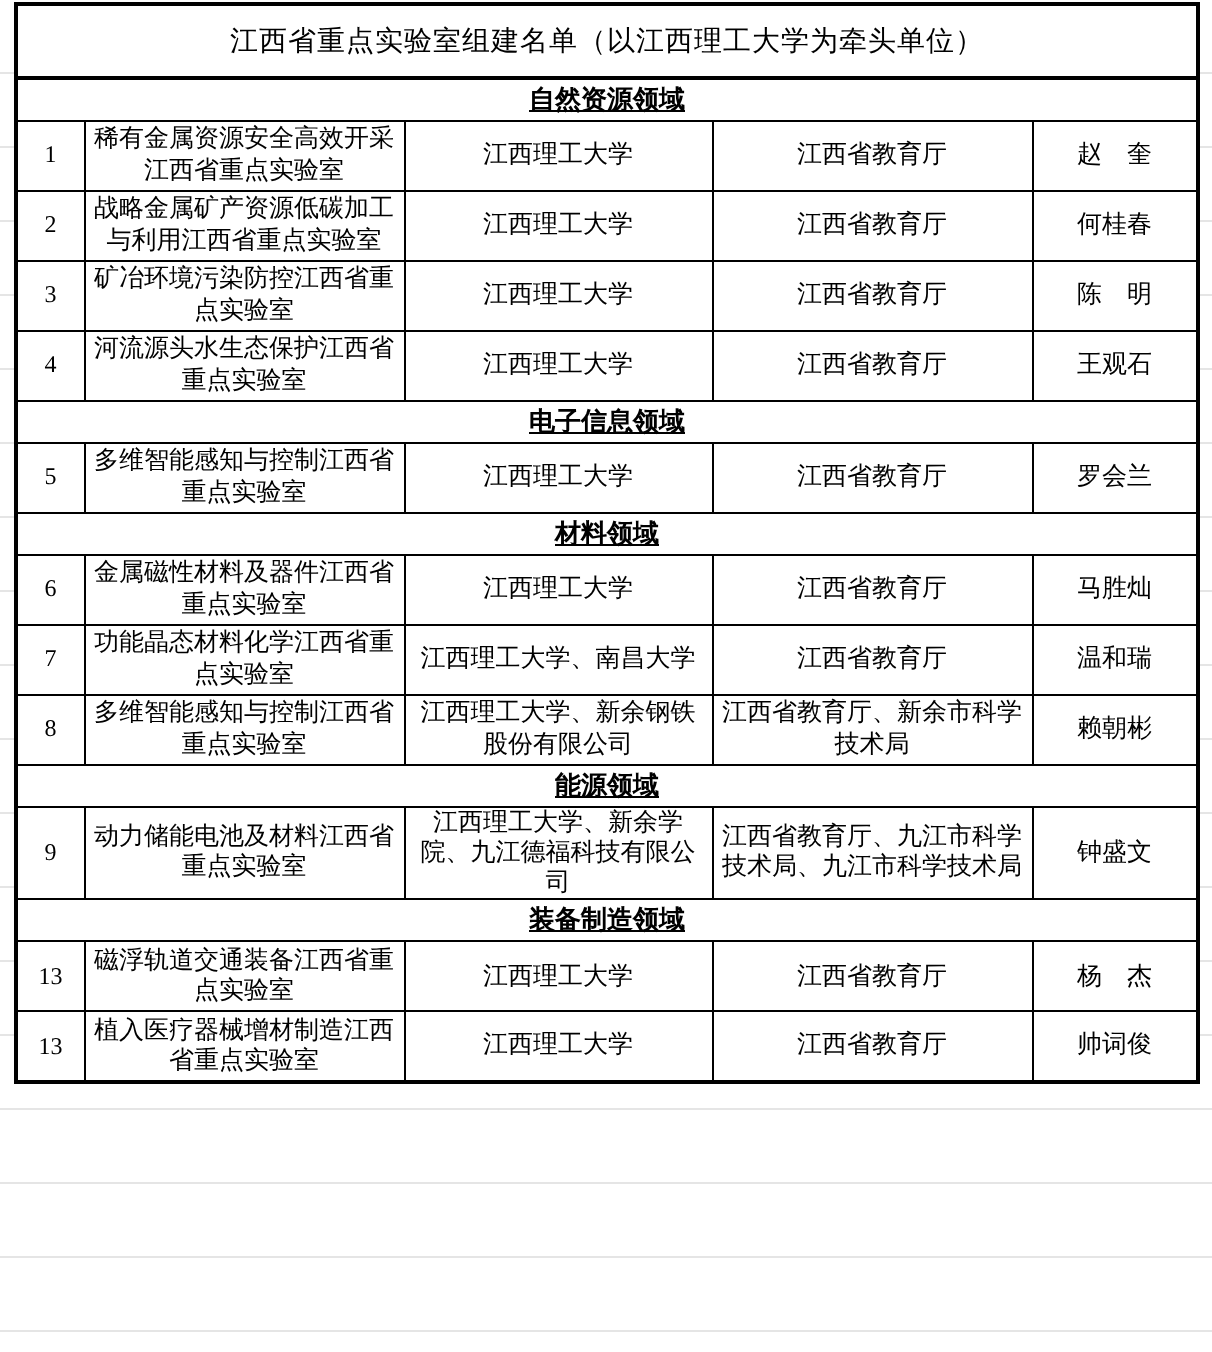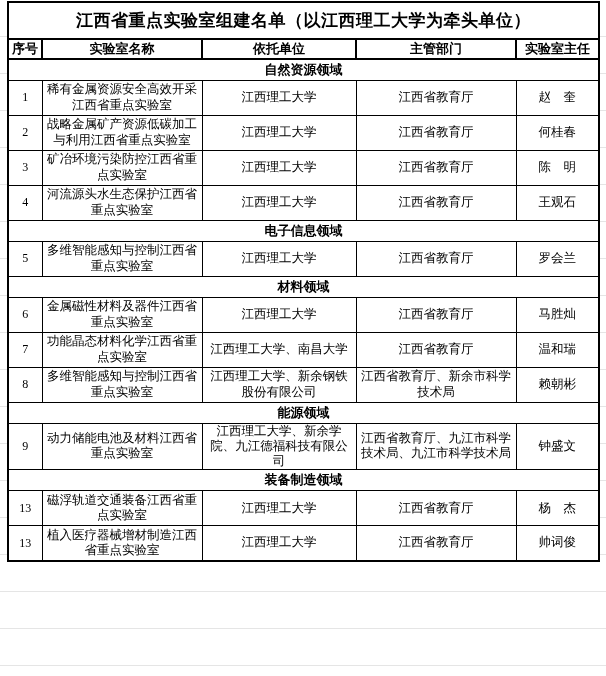--- a/index.html
+++ b/index.html
@@ -38,35 +38,36 @@
   col.c-director { width: 83px; }
 
   td, th {
     border: 1px solid #000000;
     text-align: center;
     vertical-align: middle;
     overflow: hidden;
   }
   .title-cell {
     height: 37px;
-    font-size: 17px;
-    font-weight: bold;
+    font-size: 14px;
+    font-weight: normal;
     letter-spacing: 0.5px;
     border-bottom-width: 2px;
   }
   .header-row th {
     height: 20px;
     font-size: 13px;
     font-weight: bold;
     border-width: 2px;
   }
   .section-cell {
     height: 21px;
     font-size: 13px;
     font-weight: bold;
+    text-decoration: underline;
   }
   td.data {
     height: 35px;
     font-size: 12.5px;
     line-height: 1.22;
     padding: 0 2px;
     word-break: break-all;
   }
   td.col-no { font-size: 12px; }
 </style>
@@ -78,27 +79,20 @@
     <colgroup>
       <col class="c-no">
         <col class="c-name">
         <col class="c-unit">
         <col class="c-dept">
         <col class="c-director">
     </colgroup>
     <tbody>
       <tr>
         <td class="title-cell" colspan="5">江西省重点实验室组建名单（以江西理工大学为牵头单位）</td>
-      </tr>
-      <tr class="header-row">
-        <th>序号</th>
-        <th>实验室名称</th>
-        <th>依托单位</th>
-        <th>主管部门</th>
-        <th>实验室主任</th>
       </tr>
     </tbody>
     <tbody>
         <tr>
           <td colspan="5" class="section-cell">自然资源领域</td>
         </tr>
         <tr>
           <td class="data col-no">1</td>
           <td class="data col-name">稀有金属资源安全高效开采江西省重点实验室</td>
           <td class="data col-unit">江西理工大学</td>

